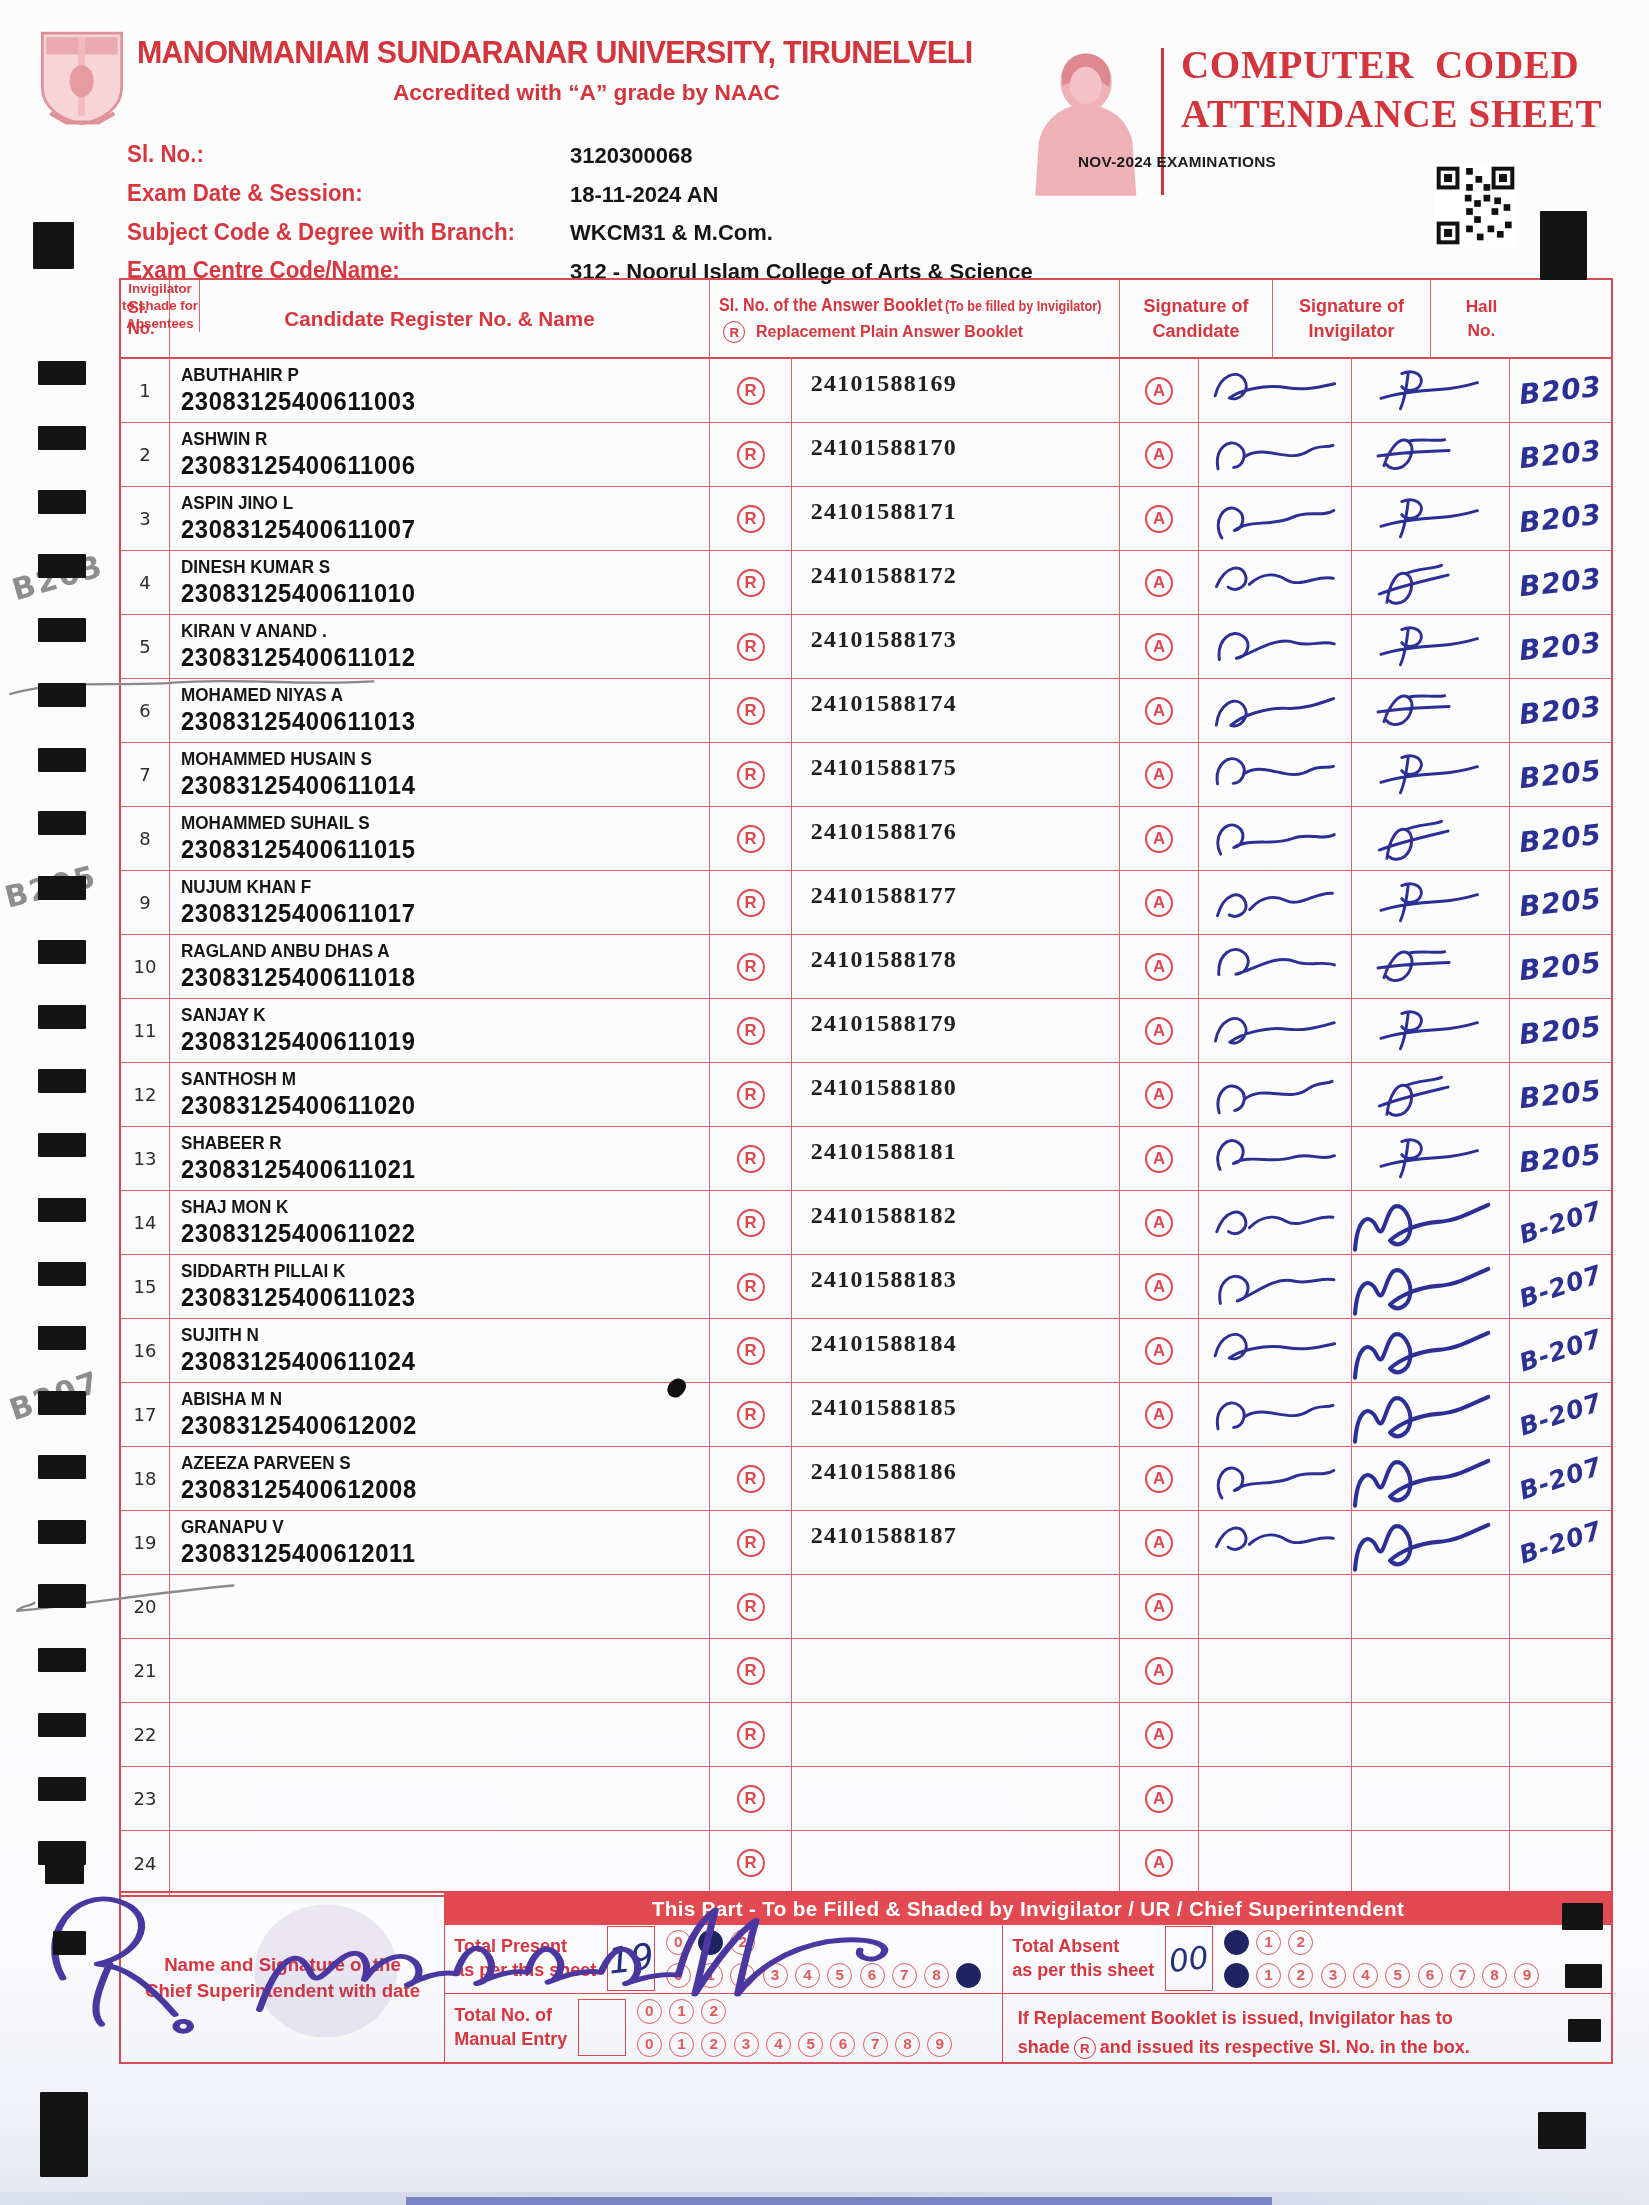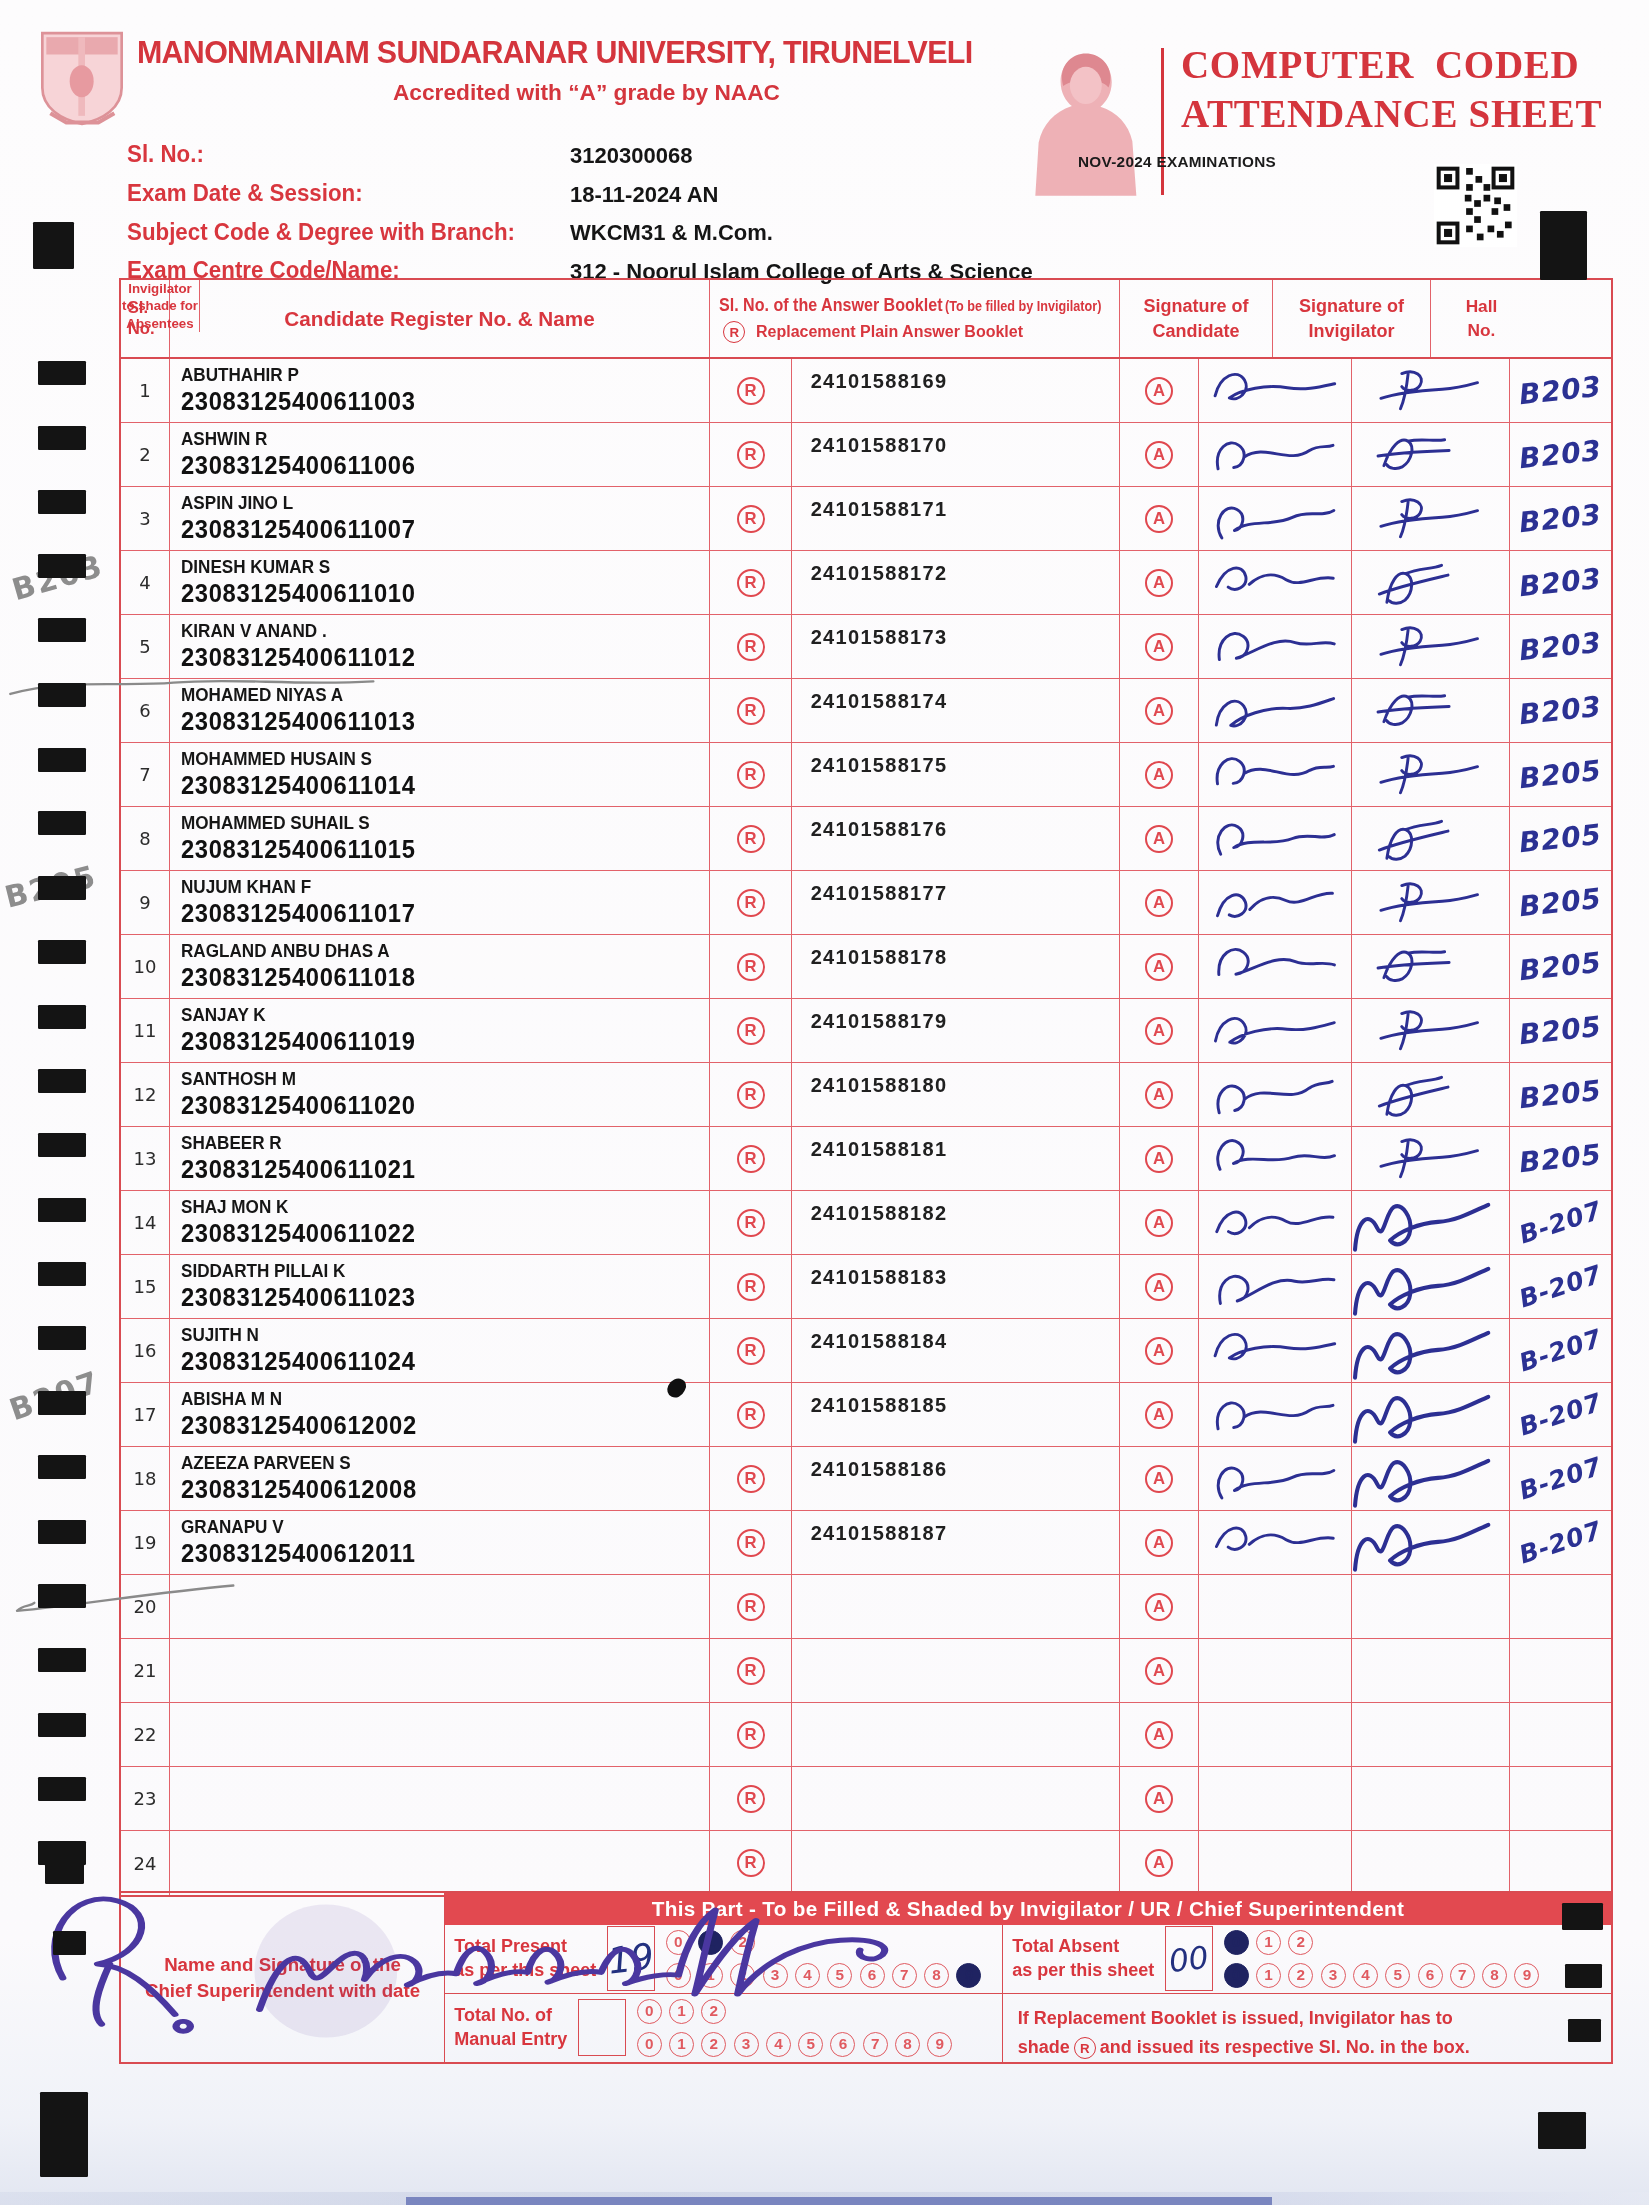--- a/index.html
+++ b/index.html
@@ -52,21 +52,21 @@
   .cell.sl{width:49px;font-size:18px;color:#2c2c2c;font-family:"DejaVu Sans",sans-serif;}
   .cell.name{width:540px;flex-direction:column;align-items:flex-start;justify-content:center;padding-left:10.7px;gap:1.3px;}
   .cell.rep{width:82px;}
   .cell.book{width:328px;justify-content:flex-start;align-items:flex-start;padding:10.7px 0 0 18.7px;}
   .cell.abs{width:79px;}
   .cell.sigc{width:153px;}
   .cell.sigi{width:158px;}
   .cell.hall{width:101px;border-right:none;}
   .nm{font-size:18px;font-weight:700;color:#161616;transform:scaleX(.95);transform-origin:left;white-space:nowrap;}
   .rg{font-size:25px;font-weight:700;color:#111;letter-spacing:0.7px;transform:scaleX(.95);transform-origin:left;}
-  .bookno{font-family:Liberation Sans, sans-serif;font-size:20px;font-weight:700;color:#202020;letter-spacing:1.3px;}
+  .bookno{font-family:Liberation Serif, serif;font-size:24px;font-weight:700;color:#202020;letter-spacing:1.3px;}
   .crc{width:28px;height:28px;border:2px solid #e0484f;border-radius:50%;color:#e0484f;
        display:flex;align-items:center;justify-content:center;font-weight:700;font-size:16.7px;box-sizing:border-box;}
   .inr{display:inline-flex;width:22px;height:22px;border:1.7px solid #d8363e;border-radius:50%;
        align-items:center;justify-content:center;font-size:13.3px;font-weight:700;color:#d8363e;
        vertical-align:middle;margin:0 4px;box-sizing:border-box;flex:none;}
   .hall-text{font-family:"DejaVu Sans",sans-serif;font-style:italic;font-weight:700;color:#2b3193;
        font-size:28px;transform:rotate(-6deg);letter-spacing:0.7px;white-space:nowrap;}
   .hall-text.slant{transform:rotate(-18deg);font-size:25px;}
   .sigcell svg{width:137px;height:47px;overflow:visible;}
   .sigcell svg.big{width:150px;height:56px;}

